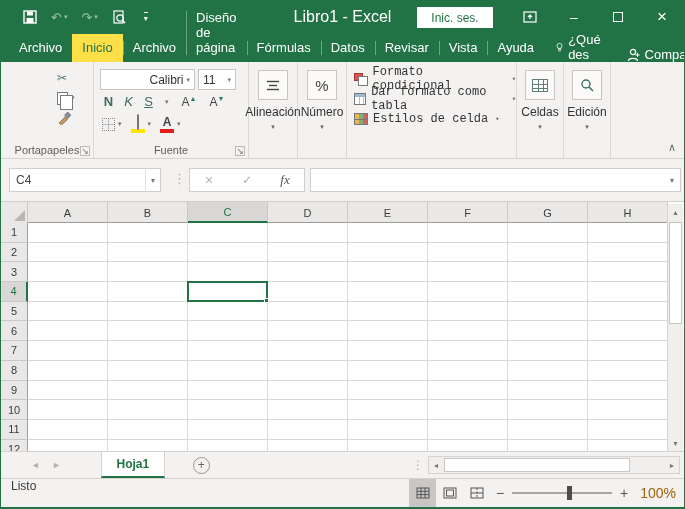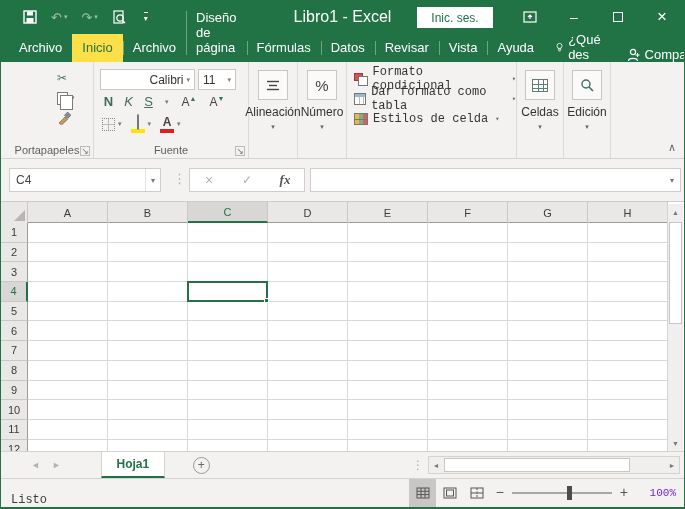--- a/index.html
+++ b/index.html
@@ -94,21 +94,21 @@
   .collapse { position:absolute; right:8px; bottom:4px; font-size:11px; color:#666; }
 
   
   .fbar { position:absolute; top:159px; left:0; right:0; height:43px; background:#f4f2f1; border-bottom:1px solid #cfcdcb; }
   .namebox { position:absolute; left:8px; top:9px; width:152px; height:24px; background:#fff; border:1px solid #d0cecc;
              display:flex; align-items:center; font-size:12px; color:#444; padding-left:6px; }
   .namebox .dd { margin-left:auto; border-left:1px solid #e4e2e0; align-self:stretch; display:flex; align-items:center; padding:0 5px; font-size:8px; color:#777; }
   .fdots { position:absolute; left:172px; top:12px; color:#b0aeac; font-size:13px; letter-spacing:0; }
   .fxbox { position:absolute; left:188px; top:9px; width:116px; height:24px; background:#fff; border:1px solid #d0cecc; display:flex; align-items:center; }
   .fxbox .fbtn { flex:1; text-align:center; font-size:12px; color:#b4b2b0; }
-  .fxbox .fx { color:#555; font-style:italic; font-family:"Liberation Serif", serif; font-size:13px;font-weight:bold; }
+  .fxbox .fx { color:#555; font-style:italic; font-family:"Liberation Serif", serif; font-size:13px; }
   .finput { position:absolute; left:309px; top:9px; right:3px; height:24px; background:#fff; border:1px solid #d0cecc;
             display:flex; align-items:center; font-size:12px; color:#333; padding-left:5px; }
   .finput .dd { margin-left:auto; font-size:8px; color:#777; padding-right:6px; }
 
   
   .sheet { position:absolute; top:202px; left:0; width:667px; height:249px; background:#fff; }
   .colheaders { display:flex; height:21px; border-bottom:1px solid #9e9c9a; background:#e9e8e7; }
   .corner { width:27px; height:21px; border-right:1px solid #c9c8c6; position:relative; background:#e9e8e7; }
   .corner-tri { position:absolute; right:2px; bottom:2px; width:0; height:0; border-left:11px solid transparent; border-bottom:11px solid #b8b6b4; }
   .ch { width:80px; height:21px; border-right:1px solid #c9c8c6; font-size:11px; color:#3b3b3b; display:flex; align-items:center; justify-content:center; }
@@ -134,29 +134,29 @@
               display:flex; align-items:center; justify-content:center; color:#217346; font-weight:bold; font-size:12px; }
   .addsheet { margin-left:28px; align-self:center; width:17px; height:17px; border:1px solid #9a9896; border-radius:50%; color:#666;
               display:flex; align-items:center; justify-content:center; font-size:12px; }
   .sdots { margin-left:202px; align-self:center; color:#b0aeac; font-size:12px; }
   .hscroll { position:absolute; right:4px; top:4px; width:252px; height:18px; background:#f1efee; border:1px solid #d5d2cf; display:flex; align-items:center; }
   .hscroll .arr { width:14px; text-align:center; font-size:7px; color:#7a7876; }
   .hthumb { height:14px; width:186px; background:#fff; border:1px solid #c8c6c4; margin-left:1px; }
   .hspace { flex:1; }
 
   
-  .statusbar { position:absolute; top:478px; left:0; right:0; height:29px; background:#f4f2f1; border-top:1px solid #d5d2cf; display:flex; align-items:flex-end;font-family:Liberation Mono, monospace; }
+  .statusbar { position:absolute; top:478px; left:0; right:0; height:29px; background:#f4f2f1; border-top:1px solid #d5d2cf; display:flex; align-items:flex-start; }
   .status-text { margin-left:10px; font-size:12px; color:#3b3b3b; }
   .sb-right { position:absolute; right:8px; display:flex; align-items:center; height:100%; }
   .viewbtn { width:27px; height:29px; display:flex; align-items:center; justify-content:center; }
   .viewbtn.active { background:#c9c7c5; }
   .zoomout, .zoomin { width:20px; text-align:center; color:#555; font-size:14px; }
   .ztrack { position:relative; width:100px; height:2px; background:#a9a7a5; margin:0 2px; }
   .zthumb { position:absolute; left:55px; top:-6px; width:5px; height:14px; background:#4e4c4a; }
-  .zoomlvl { width:42px; text-align:right; font-size:11px; color:#6d28d9; }
+  .zoomlvl { width:42px; text-align:right; font-size:14px; color:#a16207; }
 </style>
 </head>
 <body>
 
 <div class="window">
 
   <div class="titlebar">
     <div class="qat">
       <span class="btn">
         <svg width="14" height="14" viewBox="0 0 14 14">

